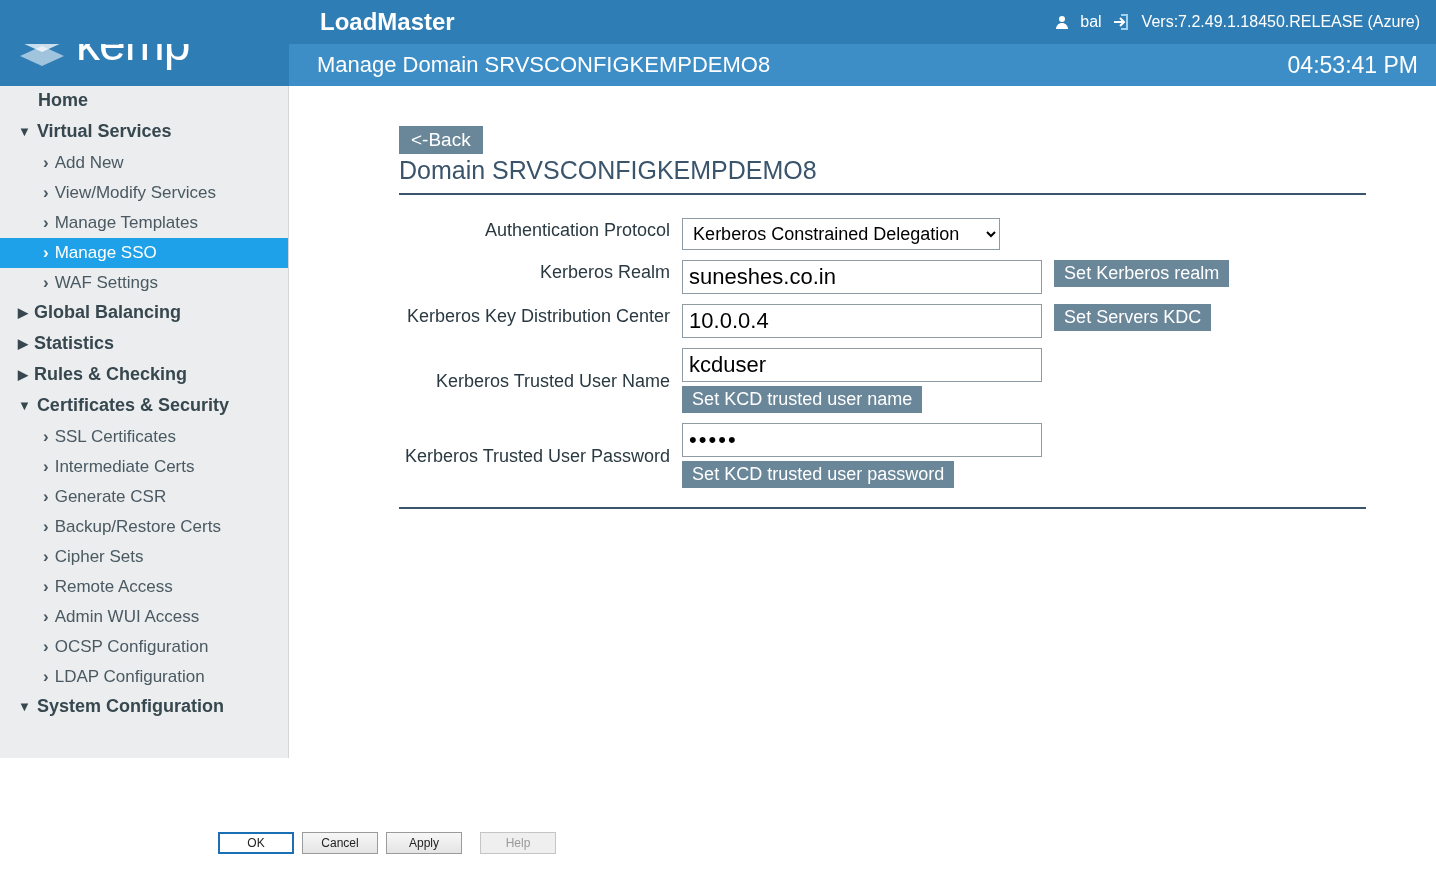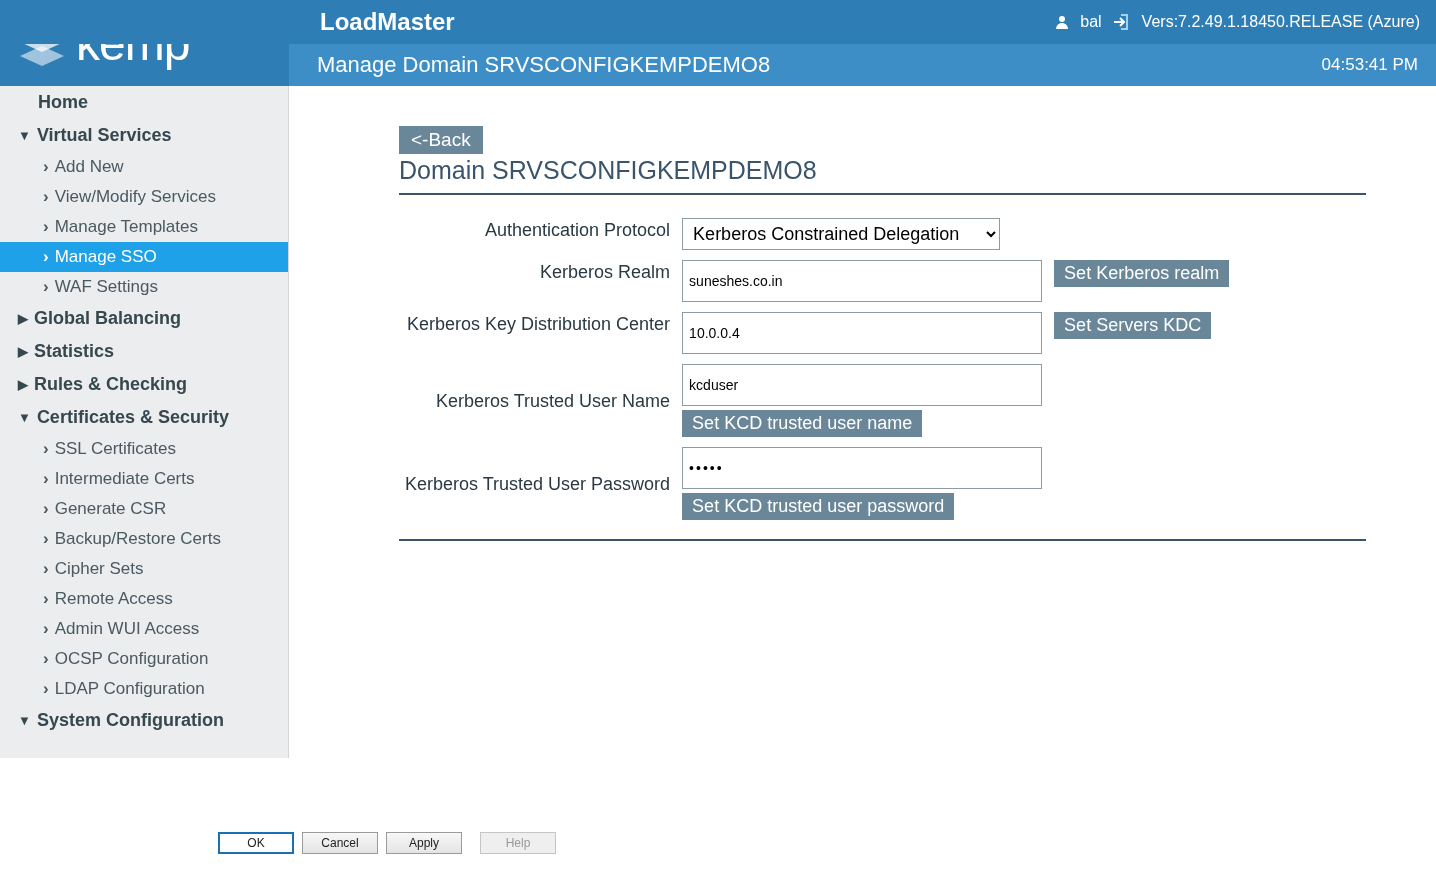--- a/index.html
+++ b/index.html
@@ -28,38 +28,38 @@
   .app-title { font-size: 24px; font-weight: 600; }
   .header-right { display: flex; align-items: center; gap: 10px; font-size: 16px; }
   .user-icon, .logout-icon { display:inline-flex; }
   
   .subtitle-row {
     position: absolute; left: 289px; right: 0; top: 44px; height: 42px;
     background: #3d8ec7; color: #fff; display: flex; align-items: center;
     justify-content: space-between; padding: 0 18px 0 28px;
   }
   .subtitle-text { font-size: 22px; font-weight: 400; }
-  .time-text { font-size: 17px; }
+  .time-text { font-size: 23px; }
   
   
   .sidebar {
     position: absolute; top: 86px; left: 0; width: 289px; bottom: 0;
     background: #ebedee; border-right: 1px solid #d4d6d8;
     overflow-y: auto;
   }
   .sidebar::-webkit-scrollbar { width: 14px; }
   .sidebar::-webkit-scrollbar-track { background: #e6e8ea; }
   .sidebar::-webkit-scrollbar-thumb { background: #c2c5c8; border-radius: 4px; }
   
   .nav-item {
     display: flex; align-items: center; padding: 4px 12px 4px 20px;
     color: #37474f; font-size: 18px; cursor: pointer;
     min-height: 30px;
   }
-  .nav-item.top { font-weight: 600; padding-left: 18px; padding-top:6px; padding-bottom:6px;}
+  .nav-item.top { font-weight: 600; padding-left: 18px; padding-bottom:6px;}
   .nav-item.top .caret { margin-right: 6px; font-size: 13px; color:#37474f;}
   .nav-item.top.nocaret { padding-left: 38px; }
   .nav-item.sub { padding-left: 43px; font-weight: 400; font-size: 17px; color:#4a5962;}
   .nav-item.sub::before { content: "›"; margin-right: 6px; color:#4a5962; font-weight:600;}
   .nav-item.active { background: #1ea1e9; color: #fff; }
   .nav-item.active::before { color: #fff; }
   
   
   .main {
     position: absolute; left: 289px; right: 0; top: 86px; bottom: 0;
@@ -73,22 +73,22 @@
   .divider { border: none; border-top: 2px solid #3a546c; margin-bottom: 18px; }
   .divider2 { border: none; border-top: 2px solid #3a546c; margin-top: 14px; }
   
   .form-table { width: 100%; max-width: 880px; border-collapse: collapse; }
   .form-table td { padding: 5px 6px; vertical-align: top; }
   .label-cell { text-align: right; width: 270px; color: #2a3942; font-size: 18px; padding-top: 7px !important; white-space: nowrap;}
   .input-cell { width: 370px; }
   .btn-cell { }
   
   select.form-input, input.form-input {
-    width: 360px; height: 42px; border: 1px solid #8f9ba3;
-    font-size: 14px; padding: 2px 6px; background: #fff;
+    width: 360px; height: 34px; border: 1px solid #8f9ba3;
+    font-size: 22px; padding: 2px 6px; background: #fff;
   }
   select.form-input { width: auto; min-width: 318px; font-size:18px; height: 32px;}
   input[type=password].form-input { letter-spacing: 2px; }
   
   .action-btn {
     background: #6a8699; color: #fff; border: none;
     padding: 3px 10px; font-size: 18px; cursor: pointer;
     white-space: nowrap;
   }
   .stacked { display: flex; flex-direction: column; gap: 4px; align-items: flex-start; }

